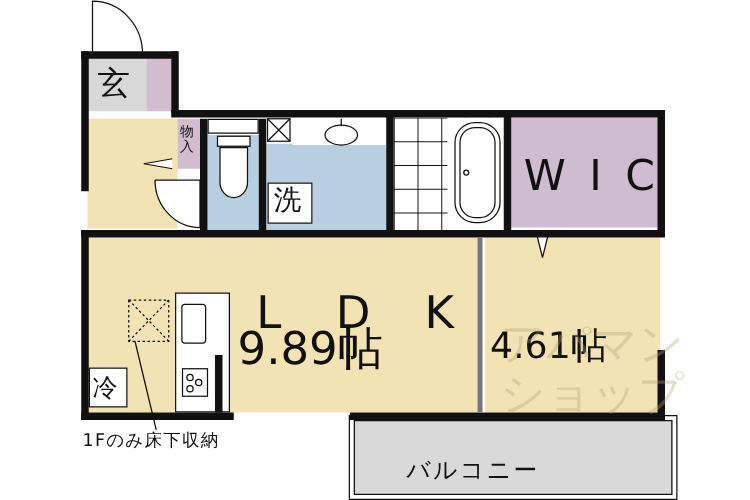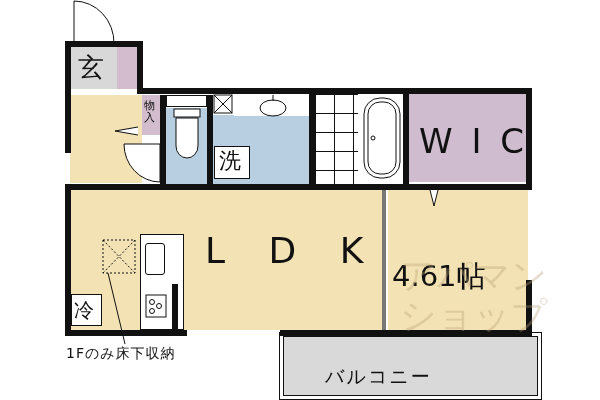--- a/index.html
+++ b/index.html
@@ -61,20 +61,21 @@
     <rect x="2" y="2" width="36" height="80" rx="16" fill="#fff" stroke="#111"></rect>
     <rect x="6" y="6" width="28" height="72" rx="12" fill="#fff" stroke="#111"></rect>
     <circle cx="11" cy="42" r="2" fill="#fff" stroke="#111"></circle>
   </svg>
 
   <div class="room" style="left:409px;top:94px;width:118px;height:88px;background:#cfbccf;"></div>
   <div class="lbl" style="left:419px;top:124px;font-size:34px;letter-spacing:4px;">W I C</div>
 
   <div class="room" style="left:70px;top:190px;width:312px;height:140px;background:#f3e2b3;"></div>
   <div class="lbl" style="left:205px;top:233px;font-size:36px;letter-spacing:16px;">L D K</div>
+  <div class="lbl" style="left:190px;top:262px;font-size:36px;">9.89帖</div>
 
   <div class="abs" style="left:140px;top:234px;width:44px;height:96px;background:#fff;border:1px solid #111;"></div>
   <div class="abs" style="left:145px;top:243px;width:20px;height:32px;border:1px solid #111;border-radius:3px;background:#fff;"></div>
   <svg class="abs" style="left:145px;top:294px;width:22px;height:24px;" viewBox="0 0 22 24">
     <rect x="1" y="1" width="20" height="22" fill="#fff" stroke="#111"></rect>
     <circle cx="7" cy="8" r="2.5" fill="none" stroke="#111"></circle>
     <circle cx="14" cy="12" r="2.5" fill="none" stroke="#111"></circle>
     <circle cx="7" cy="17" r="2.5" fill="none" stroke="#111"></circle>
   </svg>
   <div class="wall" style="left:172px;top:284px;width:6px;height:46px;"></div>

